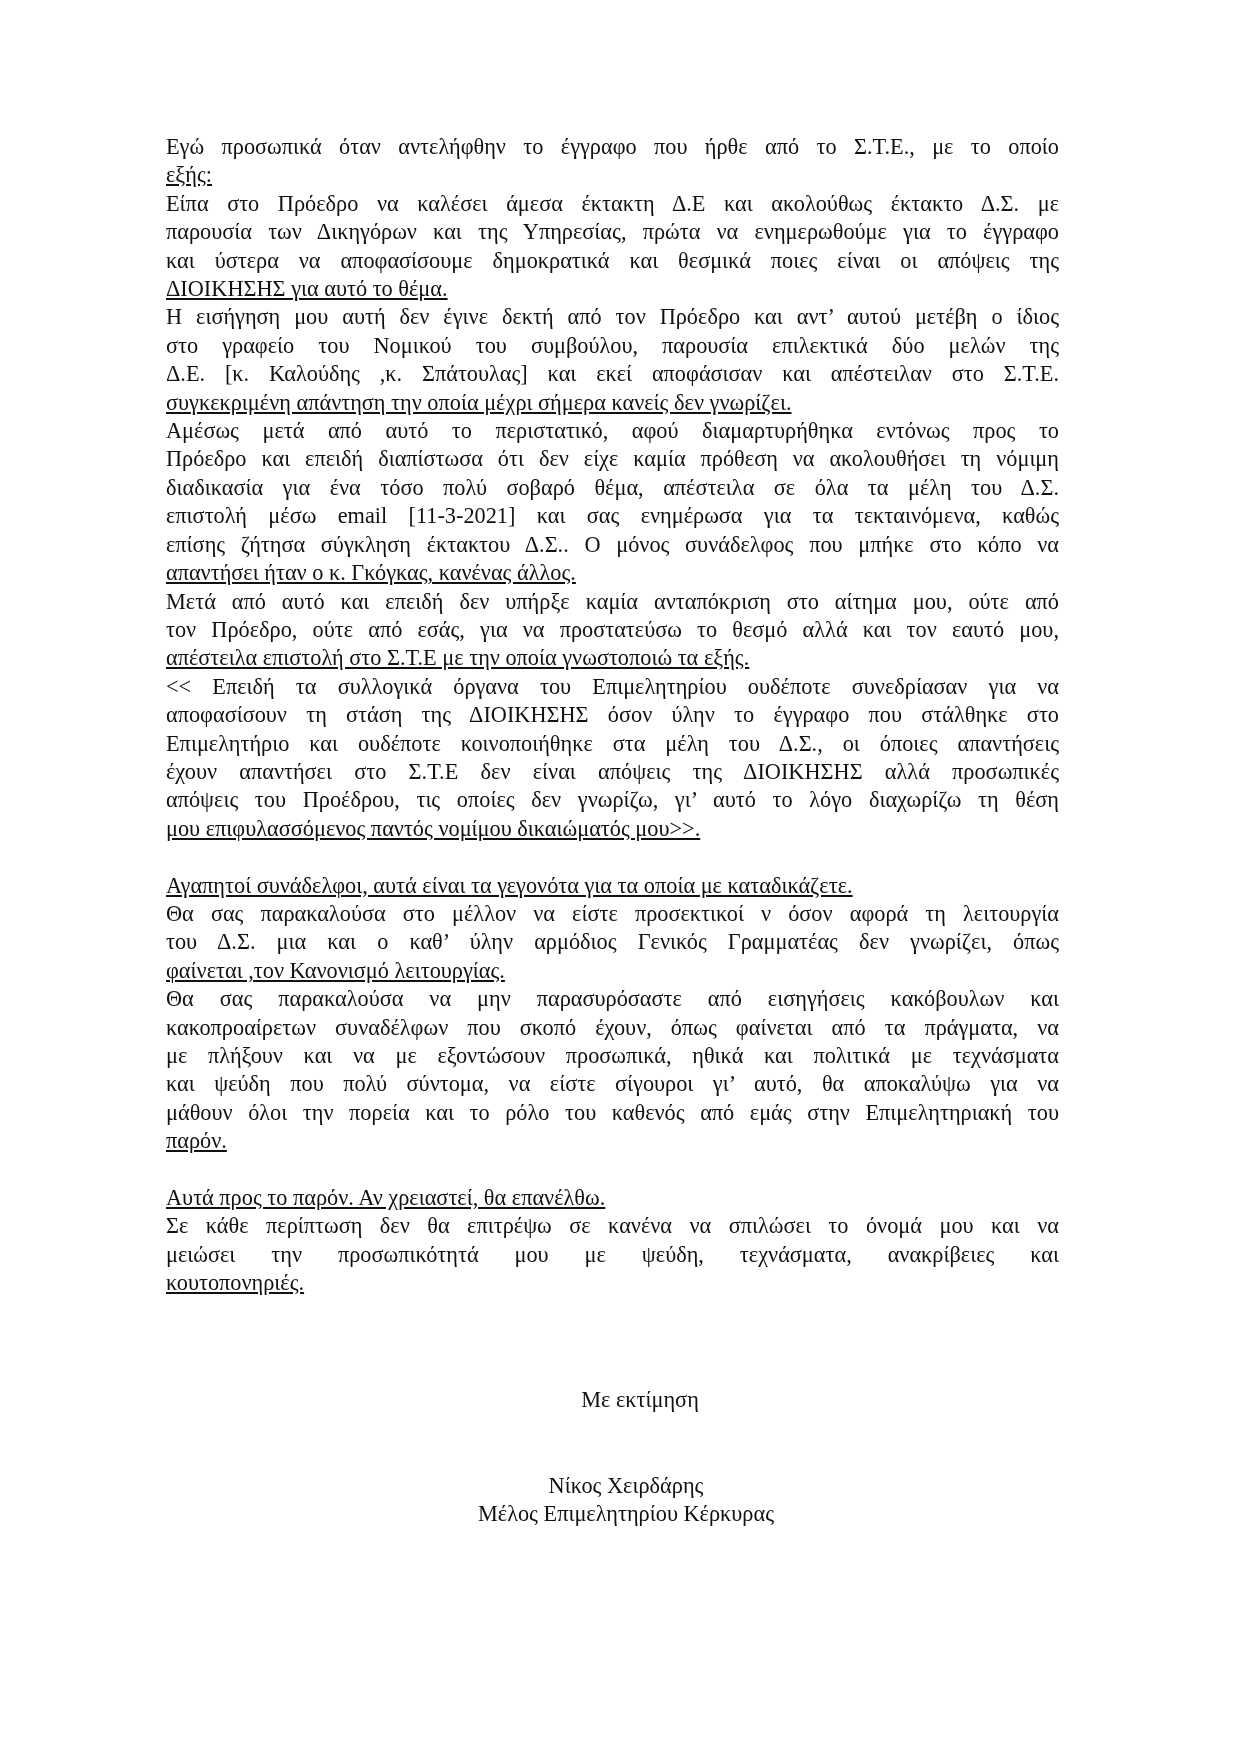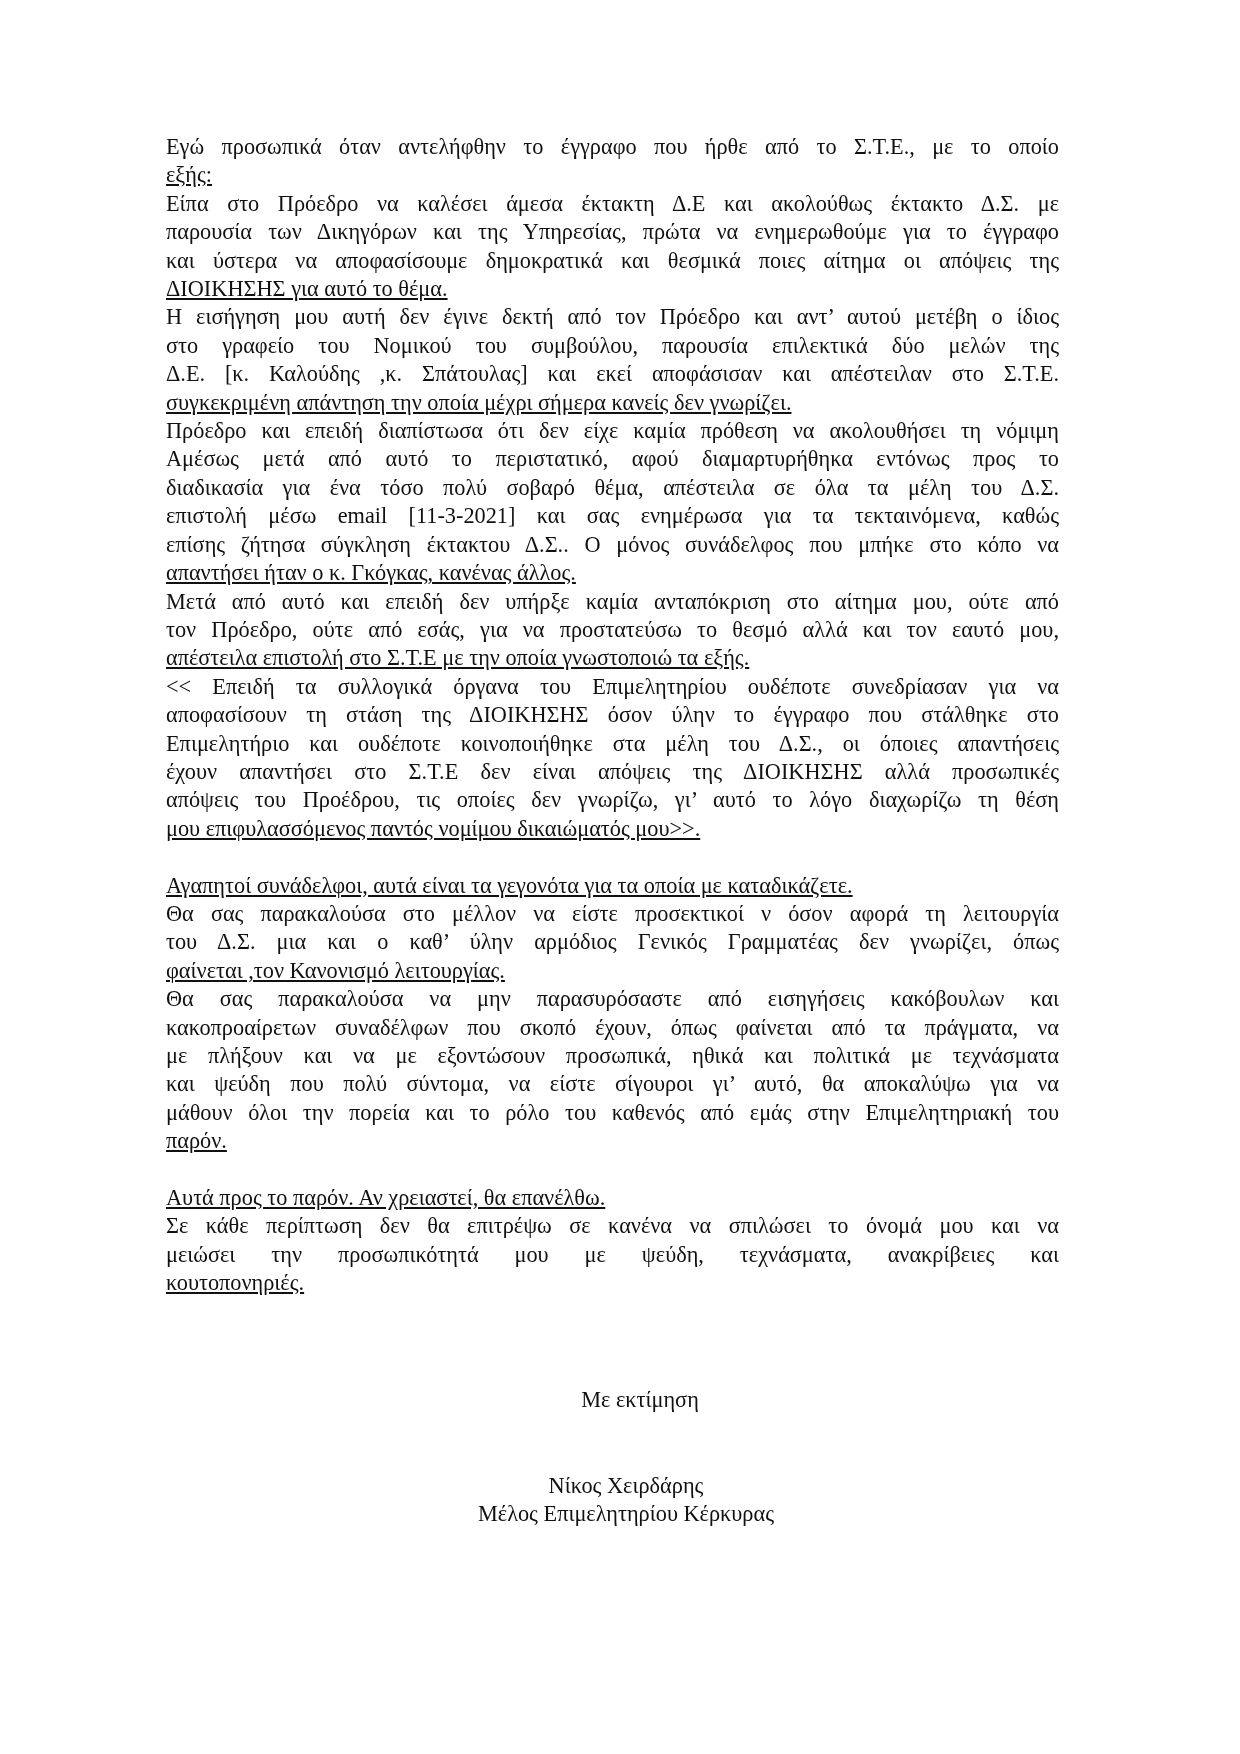--- a/index.html
+++ b/index.html
@@ -65,32 +65,32 @@
 
 <div class="page">
   <div class="body-text" id="letter-body">
       <div class="para">
         <span class="line">Εγώ προσωπικά όταν αντελήφθην το έγγραφο που ήρθε από το Σ.Τ.Ε., με το οποίο</span>
         <span class="line last">εξής:</span>
       </div>
       <div class="para">
         <span class="line">Είπα στο Πρόεδρο να καλέσει άμεσα έκτακτη Δ.Ε και ακολούθως έκτακτο Δ.Σ. με</span>
         <span class="line">παρουσία των Δικηγόρων και της Υπηρεσίας, πρώτα να ενημερωθούμε για το έγγραφο</span>
-        <span class="line">και ύστερα να αποφασίσουμε  δημοκρατικά και θεσμικά ποιες αίτημα οι απόψεις της</span>
+        <span class="line">και ύστερα να αποφασίσουμε  δημοκρατικά και θεσμικά ποιες είναι οι απόψεις της</span>
         <span class="line last">ΔΙΟΙΚΗΣΗΣ για αυτό το θέμα.</span>
       </div>
       <div class="para">
         <span class="line">Η εισήγηση μου αυτή δεν έγινε δεκτή από τον Πρόεδρο και αντ’ αυτού μετέβη ο ίδιος</span>
         <span class="line">στο γραφείο του Νομικού του συμβούλου, παρουσία επιλεκτικά δύο μελών της</span>
         <span class="line">Δ.Ε.  [κ. Καλούδης ,κ. Σπάτουλας] και εκεί αποφάσισαν και απέστειλαν στο Σ.Τ.Ε.</span>
         <span class="line last">συγκεκριμένη απάντηση την οποία μέχρι σήμερα κανείς δεν γνωρίζει.</span>
       </div>
       <div class="para">
+        <span class="line">Αμέσως μετά από αυτό το περιστατικό, αφού διαμαρτυρήθηκα εντόνως προς το</span>
         <span class="line">Πρόεδρο και επειδή διαπίστωσα ότι δεν είχε καμία πρόθεση να ακολουθήσει τη νόμιμη</span>
-        <span class="line">Αμέσως μετά από αυτό το περιστατικό, αφού διαμαρτυρήθηκα εντόνως προς το</span>
         <span class="line">διαδικασία για ένα τόσο πολύ σοβαρό θέμα, απέστειλα σε όλα τα μέλη του Δ.Σ.</span>
         <span class="line">επιστολή μέσω email  [11-3-2021] και σας ενημέρωσα για τα τεκταινόμενα, καθώς</span>
         <span class="line">επίσης ζήτησα σύγκληση έκτακτου Δ.Σ.. Ο μόνος συνάδελφος που μπήκε στο κόπο να</span>
         <span class="line last">απαντήσει ήταν ο κ. Γκόγκας, κανένας άλλος.</span>
       </div>
       <div class="para">
         <span class="line">Μετά από αυτό και επειδή δεν υπήρξε καμία ανταπόκριση στο αίτημα μου, ούτε από</span>
         <span class="line">τον Πρόεδρο, ούτε από εσάς, για να προστατεύσω το θεσμό αλλά και τον εαυτό μου,</span>
         <span class="line last">απέστειλα επιστολή στο Σ.Τ.Ε  με την οποία γνωστοποιώ τα εξής.</span>
       </div>

